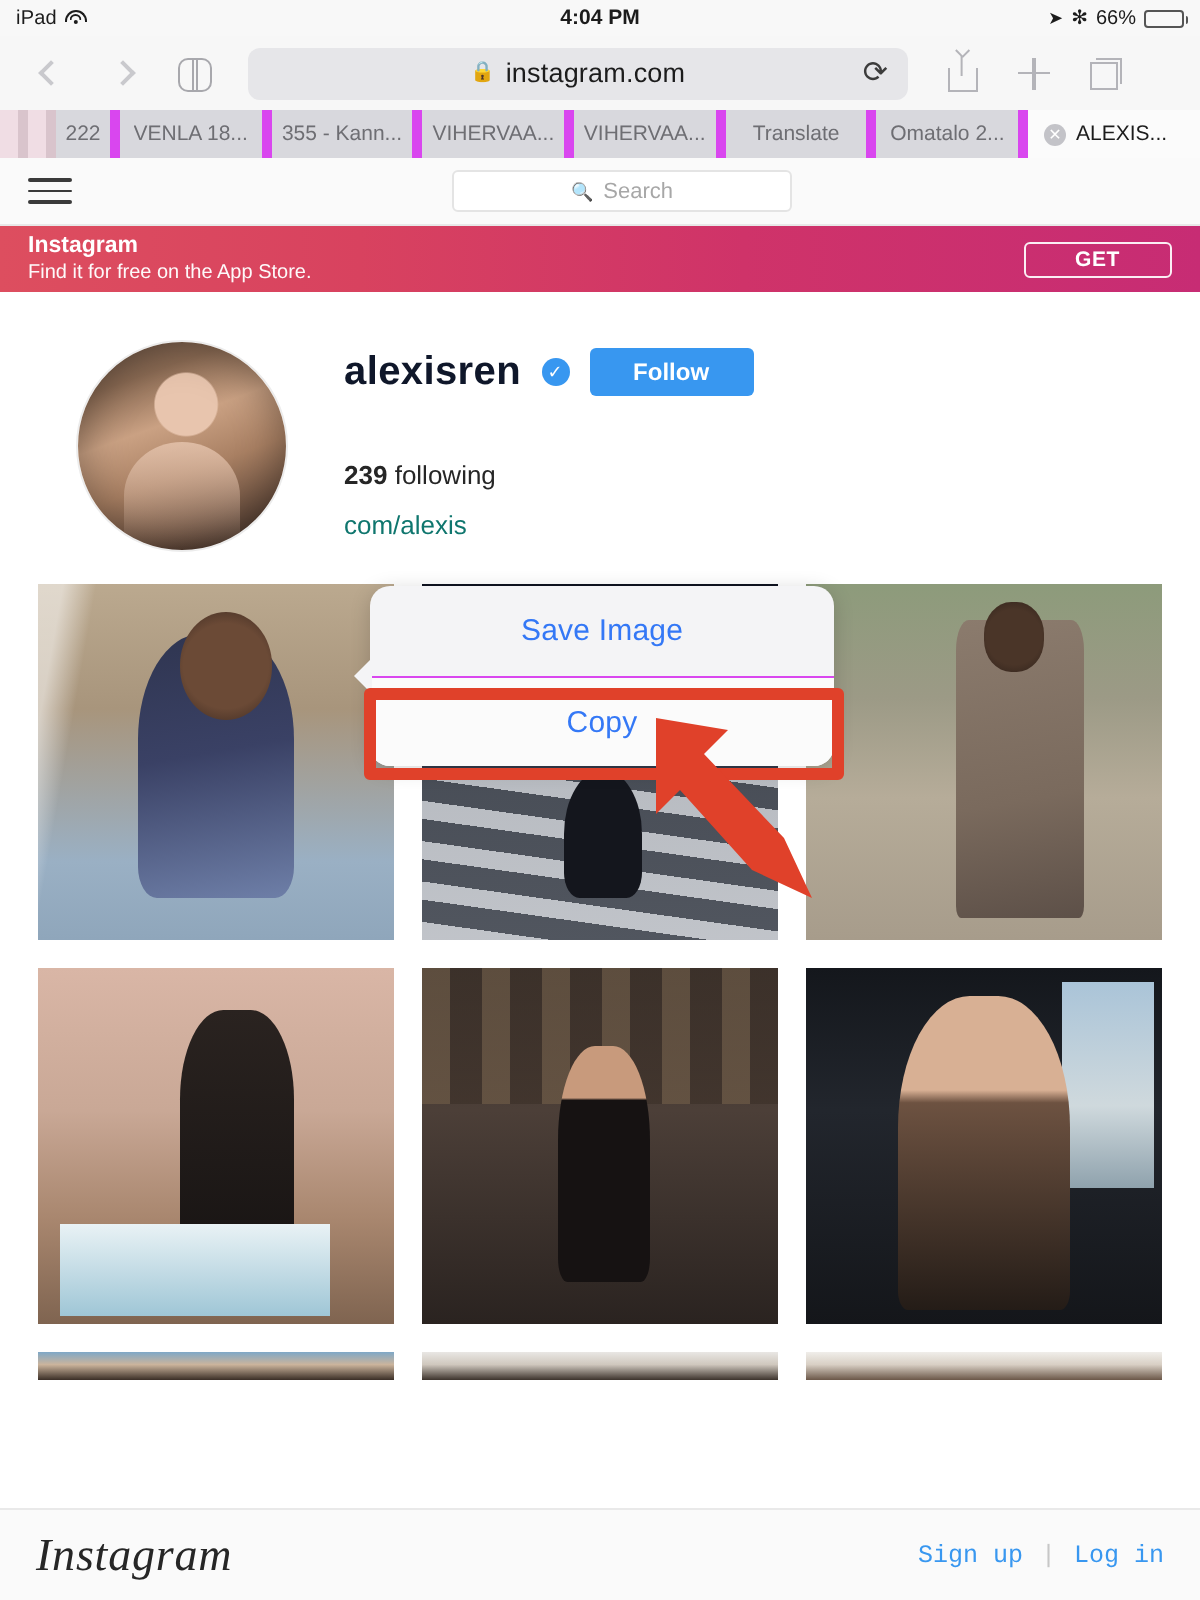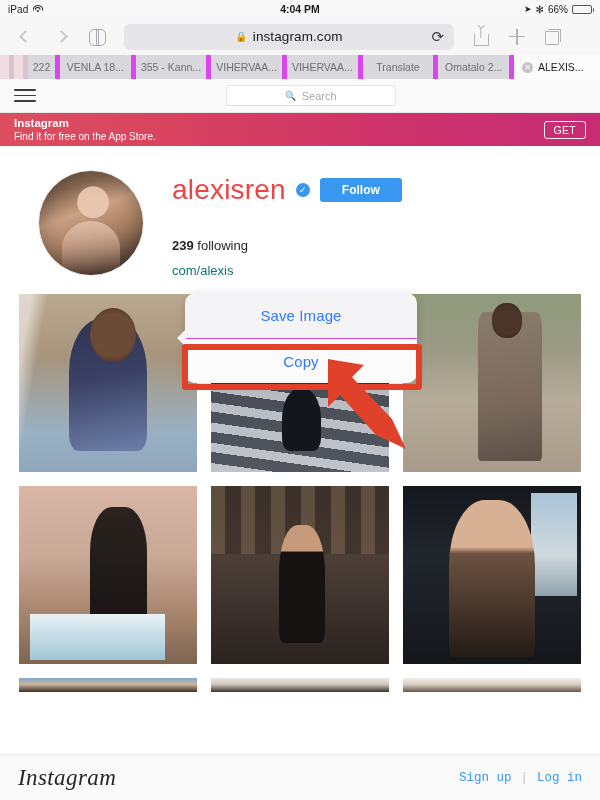--- a/index.html
+++ b/index.html
@@ -133,21 +133,21 @@
 
   .ig-banner {
     height: 33px;
     background: linear-gradient(90deg, #dd4e5f 0%, #d8425f 30%, #cf3369 62%, #c72c74 100%);
     display:flex; align-items:center; padding: 0 14px; color:#fff;
   }
   .banner-title { font-size: 11.5px; font-weight: bold; line-height:1.25; }
   .banner-sub { font-size: 10px; font-weight: normal; line-height:1.3; opacity:0.97; }
   .get-btn {
     margin-left:auto; border: 1.3px solid rgba(255,255,255,0.92);
-    border-radius: 3px; padding: 2px 9px; font-size: 10.5px; font-weight:normal;
+    border-radius: 3px; padding: 2px 25px; font-size: 10.5px; font-weight:bold;
     color:#fff; letter-spacing:0.3px;
   }
 
   
   .profile { display:flex; padding: 24px 18px 0 38px; position:relative; }
   .avatar {
     width: 106px; height: 106px; border-radius:50%; flex: 0 0 106px;
     background:
       radial-gradient(circle at 52% 30%, #e8c5ae 0 17%, transparent 18%),
       linear-gradient(160deg, #6b5445 0%, #8a6a53 20%, #caa183 40%, #a98063 60%, #5e4638 85%, #3b2c24 100%);
@@ -155,21 +155,21 @@
     border:1px solid #ececec;
     position:relative; overflow:hidden;
   }
   .avatar::after {
     content:""; position:absolute; left:22%; top:48%; width:56%; height:52%;
     border-radius: 50% 50% 0 0;
     background: linear-gradient(180deg, rgba(226,192,169,0.9), rgba(60,42,34,0.1));
   }
   .prof-right { flex:1; padding-left: 28px; padding-top: 4px; }
   .prof-row1 { display:flex; align-items:center; gap:10px; }
-  .username { font-size: 28px; color:#ef4444; font-weight:400; letter-spacing:0.2px; }
+  .username { font-size: 20px; color:#0f172a; font-weight:700; letter-spacing:0.2px; }
   .verified { width:14px; height:14px; background:#3897f0; border-radius:50%;
               color:#fff; font-size:9px; text-align:center; line-height:14px; }
   .follow-btn {
     background:#3897f0; color:#fff; border:none; border-radius:3px;
     font-size:12px; font-weight:bold; padding: 5px 22px; font-family:inherit;
   }
   .prof-stats { margin-top: 32px; font-size: 13px; color:#262626; display:flex; gap:22px; }
   .prof-stats b { font-weight:600; }
   .prof-link { margin-top: 10px; font-size: 13px; color:#0f766e; }
 

